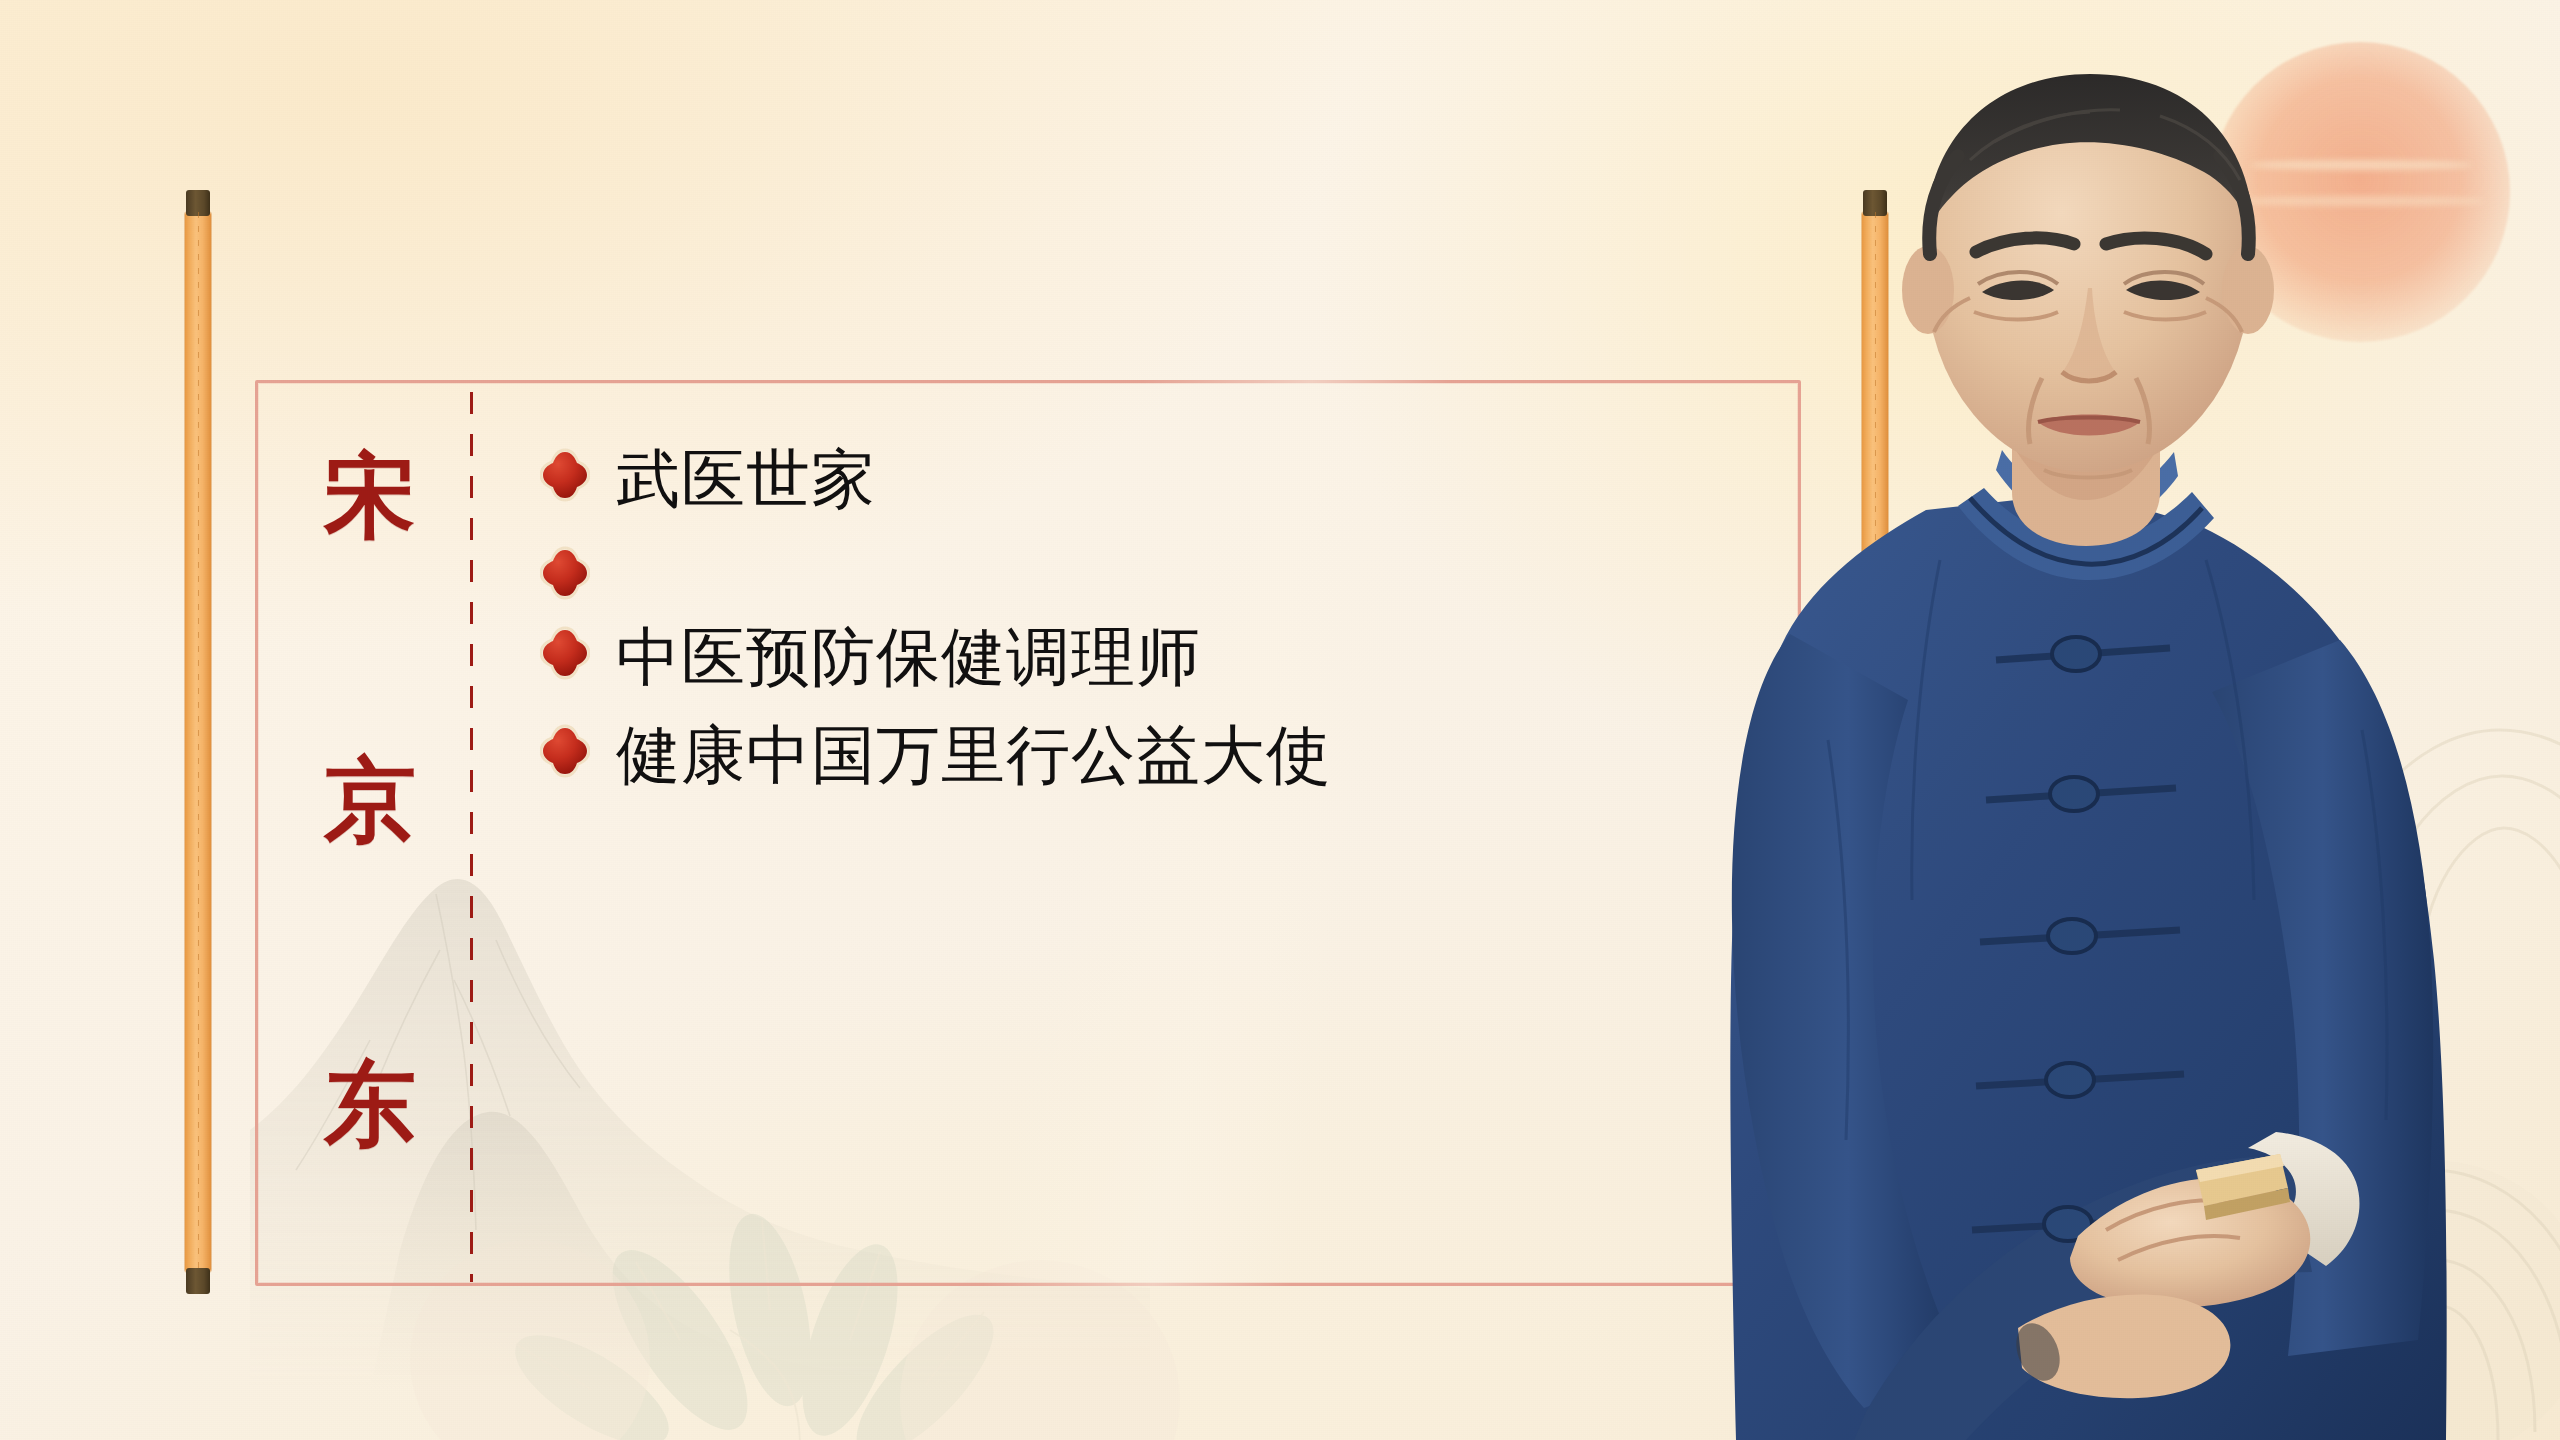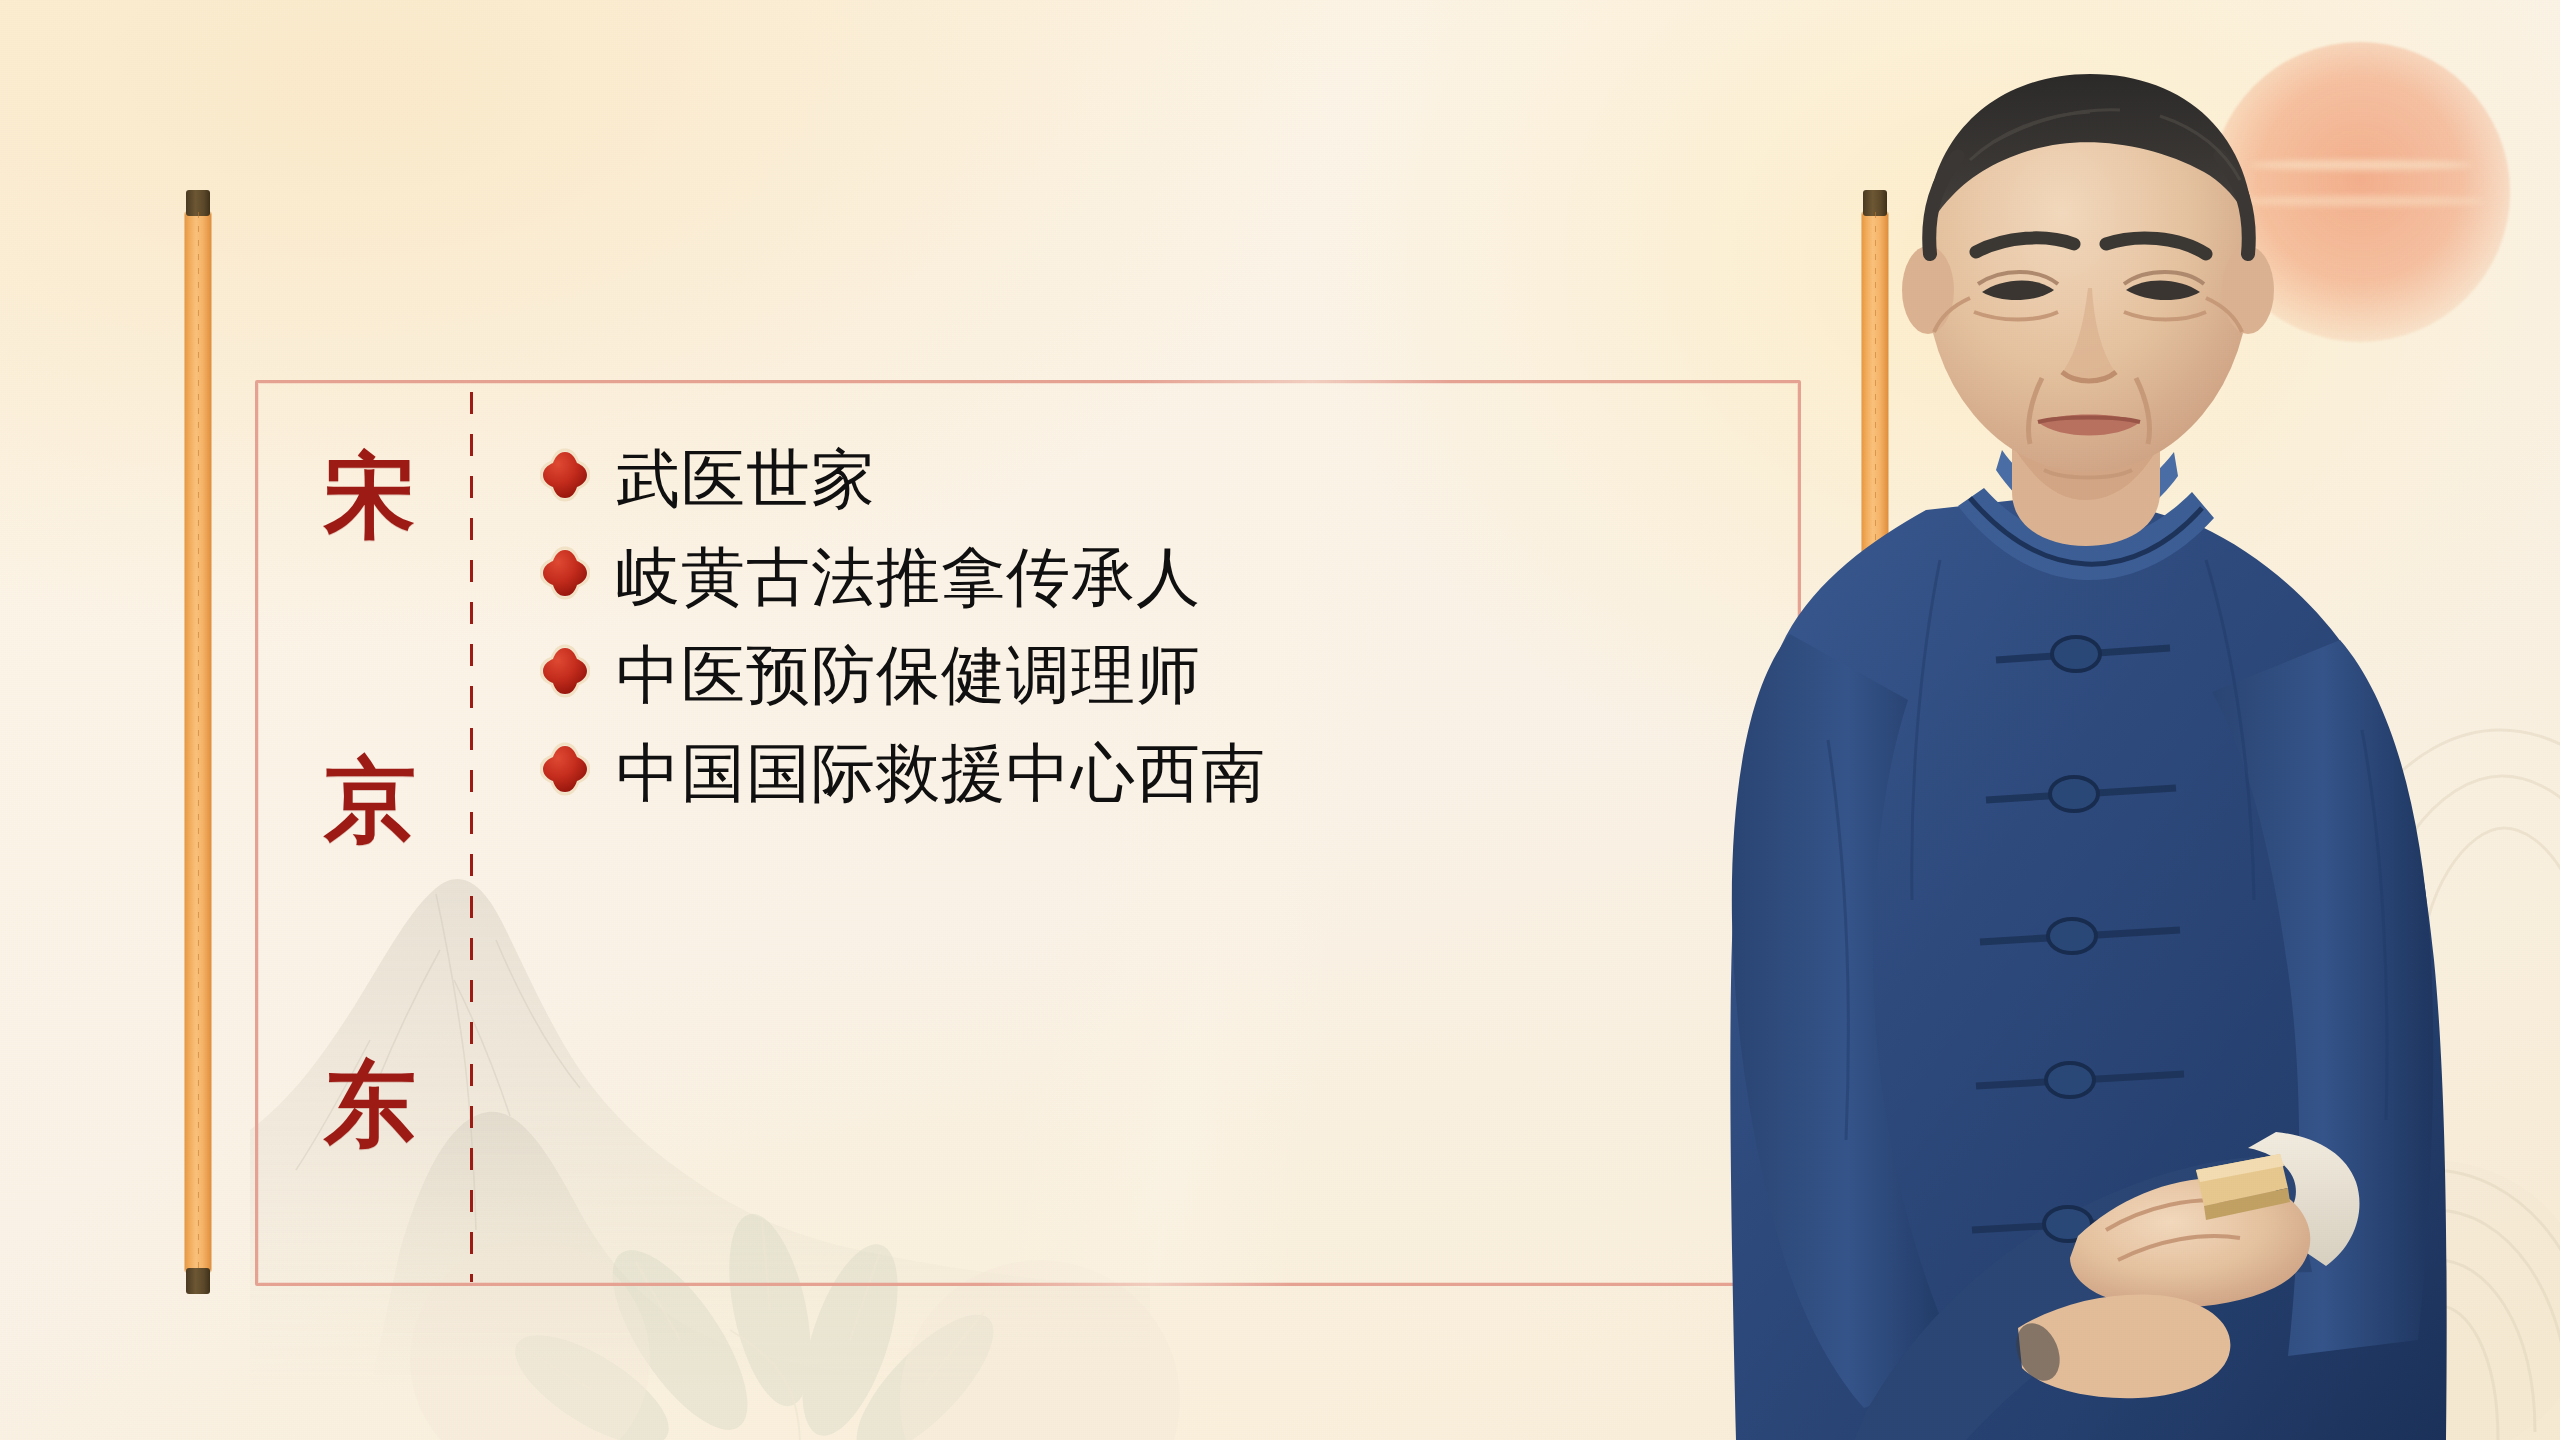--- a/index.html
+++ b/index.html
@@ -237,21 +237,20 @@
       <span class="bullet">
         <svg viewBox="0 0 50 54">
           <path d="M25 2 C33 2 36 9 38 14 C43 16 49 20 49 27 C49 34 43 38 38 40
                    C36 46 33 52 25 52 C17 52 14 46 12 40 C7 38 1 34 1 27
                    C1 20 7 16 12 14 C14 9 17 2 25 2 Z" fill="none" stroke="#f2e2c6" stroke-width="3"></path>
           <path d="M25 4 C32 4 35 10 37 15 C42 17 47 21 47 27 C47 33 42 37 37 39
                    C35 45 32 50 25 50 C18 50 15 45 13 39 C8 37 3 33 3 27
                    C3 21 8 17 13 15 C15 10 18 4 25 4 Z" fill="url(#bg1)"></path>
         </svg>
       </span>
-      <span class="cred-text">岐黄古法推拿传承人</span>
     </div>
 
     <div class="cred-row">
       <span class="bullet">
         <svg viewBox="0 0 50 54">
           <path d="M25 2 C33 2 36 9 38 14 C43 16 49 20 49 27 C49 34 43 38 38 40
                    C36 46 33 52 25 52 C17 52 14 46 12 40 C7 38 1 34 1 27
                    C1 20 7 16 12 14 C14 9 17 2 25 2 Z" fill="none" stroke="#f2e2c6" stroke-width="3"></path>
           <path d="M25 4 C32 4 35 10 37 15 C42 17 47 21 47 27 C47 33 42 37 37 39
                    C35 45 32 50 25 50 C18 50 15 45 13 39 C8 37 3 33 3 27
@@ -265,21 +264,21 @@
       <span class="bullet">
         <svg viewBox="0 0 50 54">
           <path d="M25 2 C33 2 36 9 38 14 C43 16 49 20 49 27 C49 34 43 38 38 40
                    C36 46 33 52 25 52 C17 52 14 46 12 40 C7 38 1 34 1 27
                    C1 20 7 16 12 14 C14 9 17 2 25 2 Z" fill="none" stroke="#f2e2c6" stroke-width="3"></path>
           <path d="M25 4 C32 4 35 10 37 15 C42 17 47 21 47 27 C47 33 42 37 37 39
                    C35 45 32 50 25 50 C18 50 15 45 13 39 C8 37 3 33 3 27
                    C3 21 8 17 13 15 C15 10 18 4 25 4 Z" fill="url(#bg1)"></path>
         </svg>
       </span>
-      <span class="cred-text">中国国际救援中心西南</span>
+      <span class="cred-text">健康中国万里行公益大使</span>
     </div>
 
 
 
   </div>
 
   <div class="portrait" style="left:1640px;top:40px;width:920px;height:1400px;">
     <svg viewBox="0 0 920 1400" width="920" height="1400">
       <defs>
         <linearGradient id="jk" x1="0" y1="0" x2="1" y2="1">

